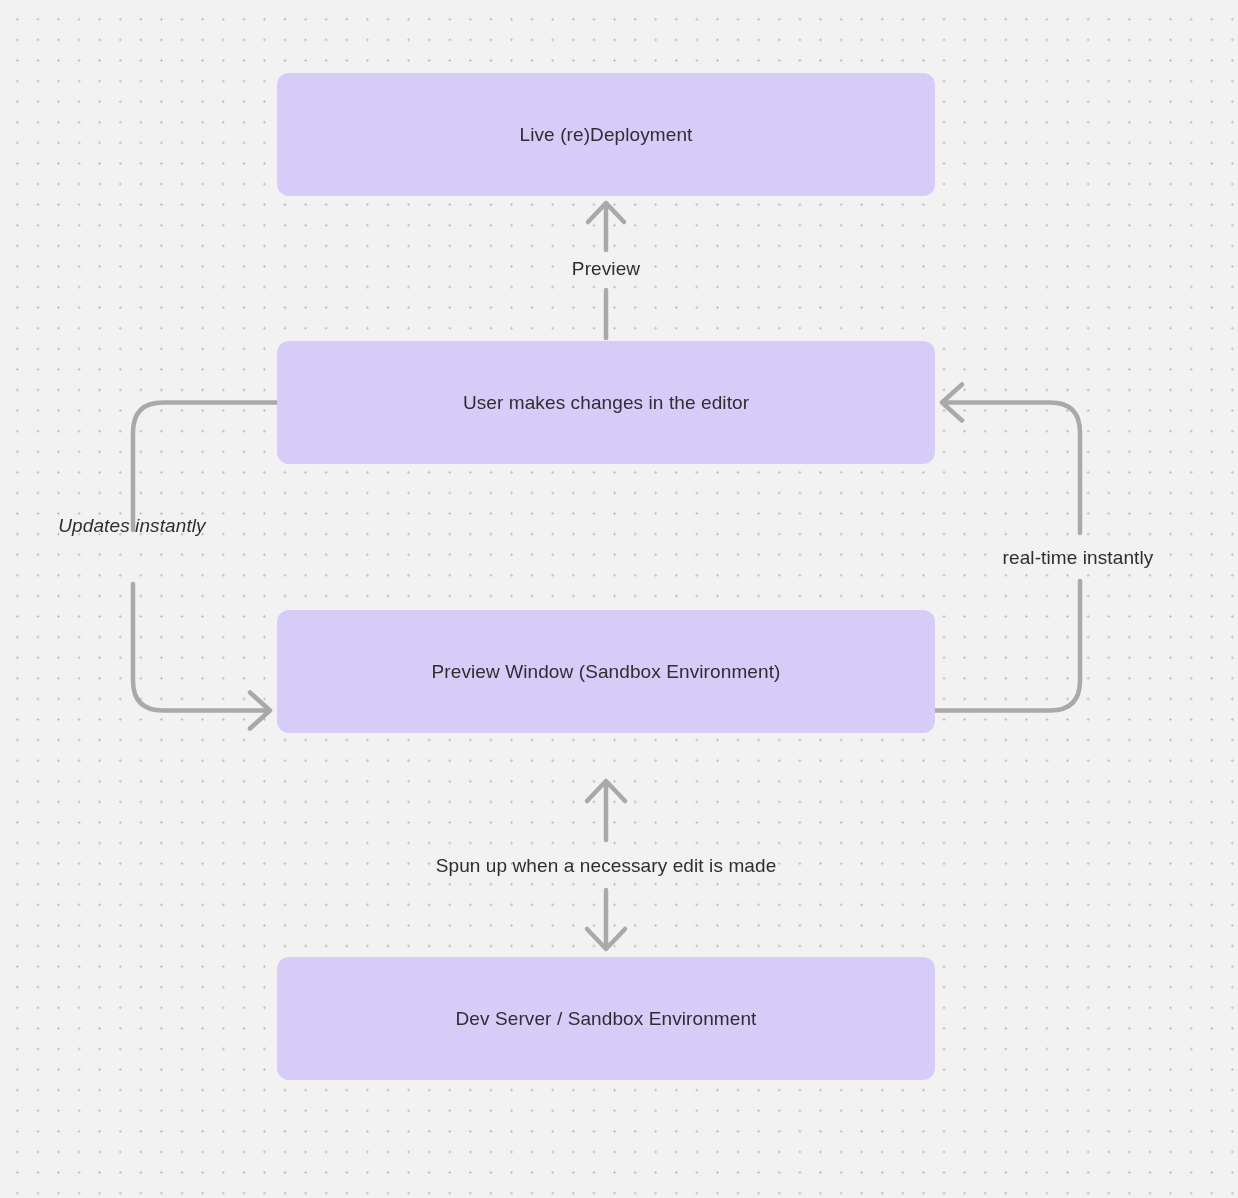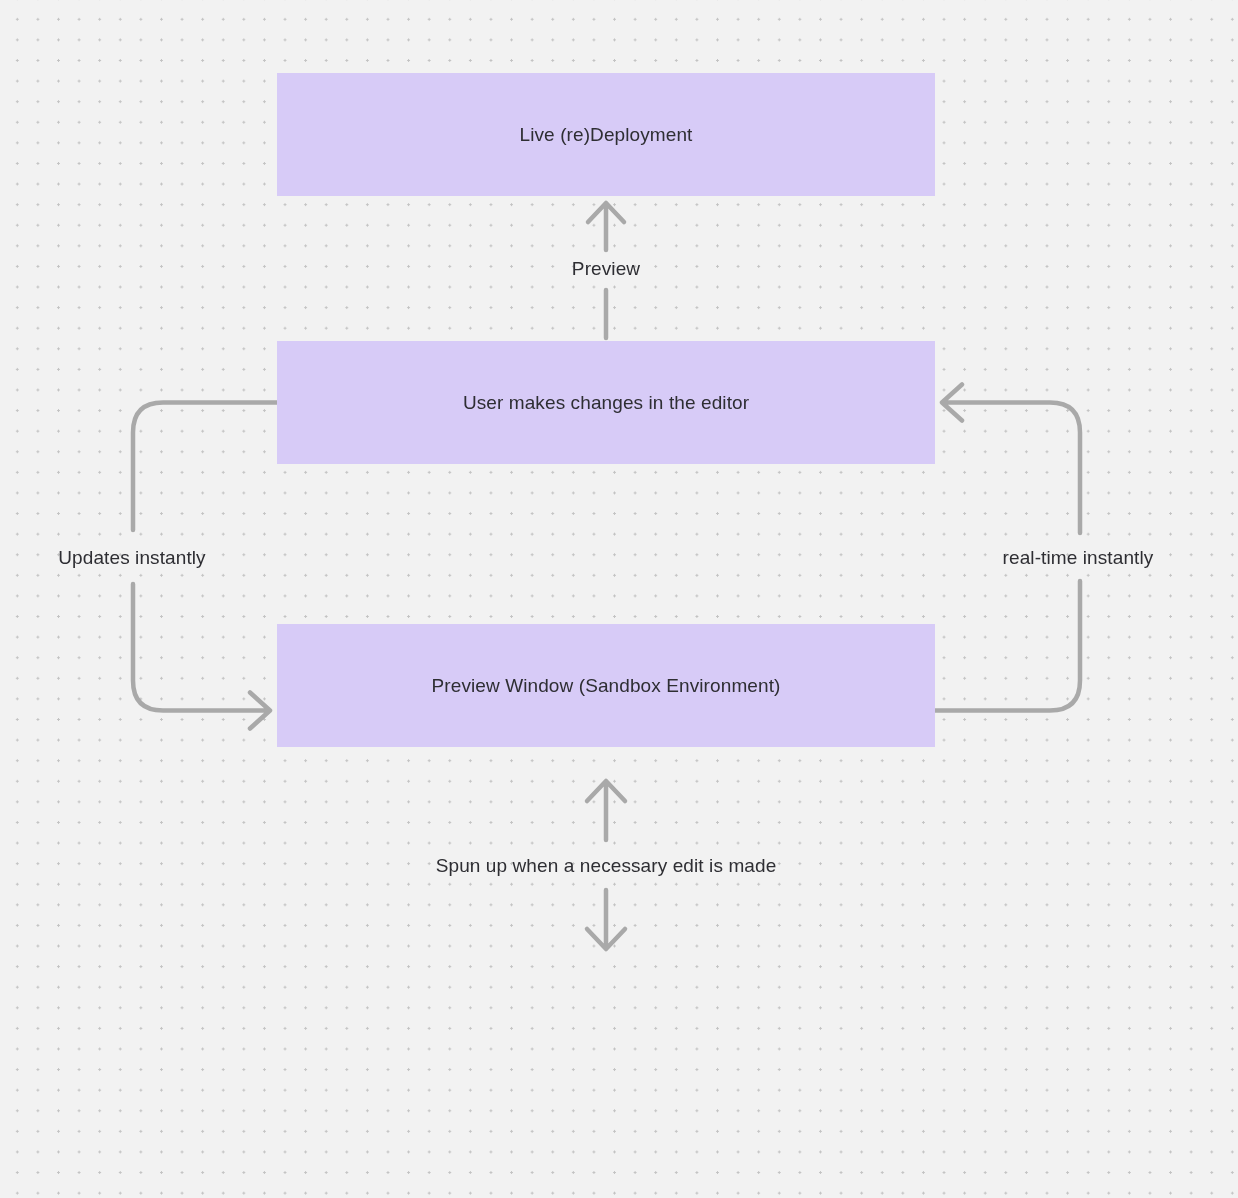--- a/index.html
+++ b/index.html
@@ -16,32 +16,32 @@
     background-image: radial-gradient(circle, #c3c3c3 1.15px, transparent 1.35px);
     background-size: 20.6px 20.6px;
     background-position: 7px 9px;
   }
   .node {
     position: absolute;
     left: 277px;
     width: 658px;
     height: 123px;
     background: #d7cbf7;
-    border-radius: 0;
+    border-radius: 12px;
     display: flex;
     align-items: center;
     justify-content: center;
     font-size: 19px;
     color: #2e2e33;
     letter-spacing: 0.1px;
     cursor: default;
   }
   .node-live     { top: 73px; }
   .node-editor   { top: 341px; }
-  .node-preview  { top: 624px; }
+  .node-preview  { top: 610px; }
   .node-devsrv   { top: 957px; }
 
   .edges-svg {
     position: absolute;
     inset: 0;
     width: 1238px;
     height: 1198px;
     pointer-events: none;
   }
   .edges-svg path {
@@ -53,21 +53,21 @@
   }
   .edge-label {
     position: absolute;
     transform: translate(-50%, -50%);
     font-size: 19px;
     color: #2e2e33;
     white-space: nowrap;
     letter-spacing: 0.1px;
   }
   .label-publish  { left: 606px;  top: 269px; }
-  .label-updates  { left: 132px;  top: 558px; }
+  .label-updates  { left: 132px;  top: 526px; font-style: italic; }
   .label-feedback { left: 1078px; top: 558px; }
   .label-spunup   { left: 606px;  top: 866px; }
 </style>
 </head>
 <body>
 
 <div class="canvas">
 
   <svg class="edges-svg" viewBox="0 0 1238 1198" xmlns="http://www.w3.org/2000/svg" aria-hidden="true">
 
@@ -97,20 +97,23 @@
   </div>
 
   <div class="node node-editor">
     <span>User makes changes in the editor</span>
   </div>
 
   <div class="node node-preview">
     <span>Preview Window (Sandbox Environment)</span>
   </div>
 
+  <div class="node node-devsrv">
+    <span>Dev Server / Sandbox Environment</span>
+  </div>
 
   <div class="edge-label label-publish">Preview</div>
 
   <div class="edge-label label-updates">Updates instantly</div>
 
   <div class="edge-label label-feedback">real-time instantly</div>
 
   <div class="edge-label label-spunup">Spun up when a necessary edit is made</div>
 
 </div>

